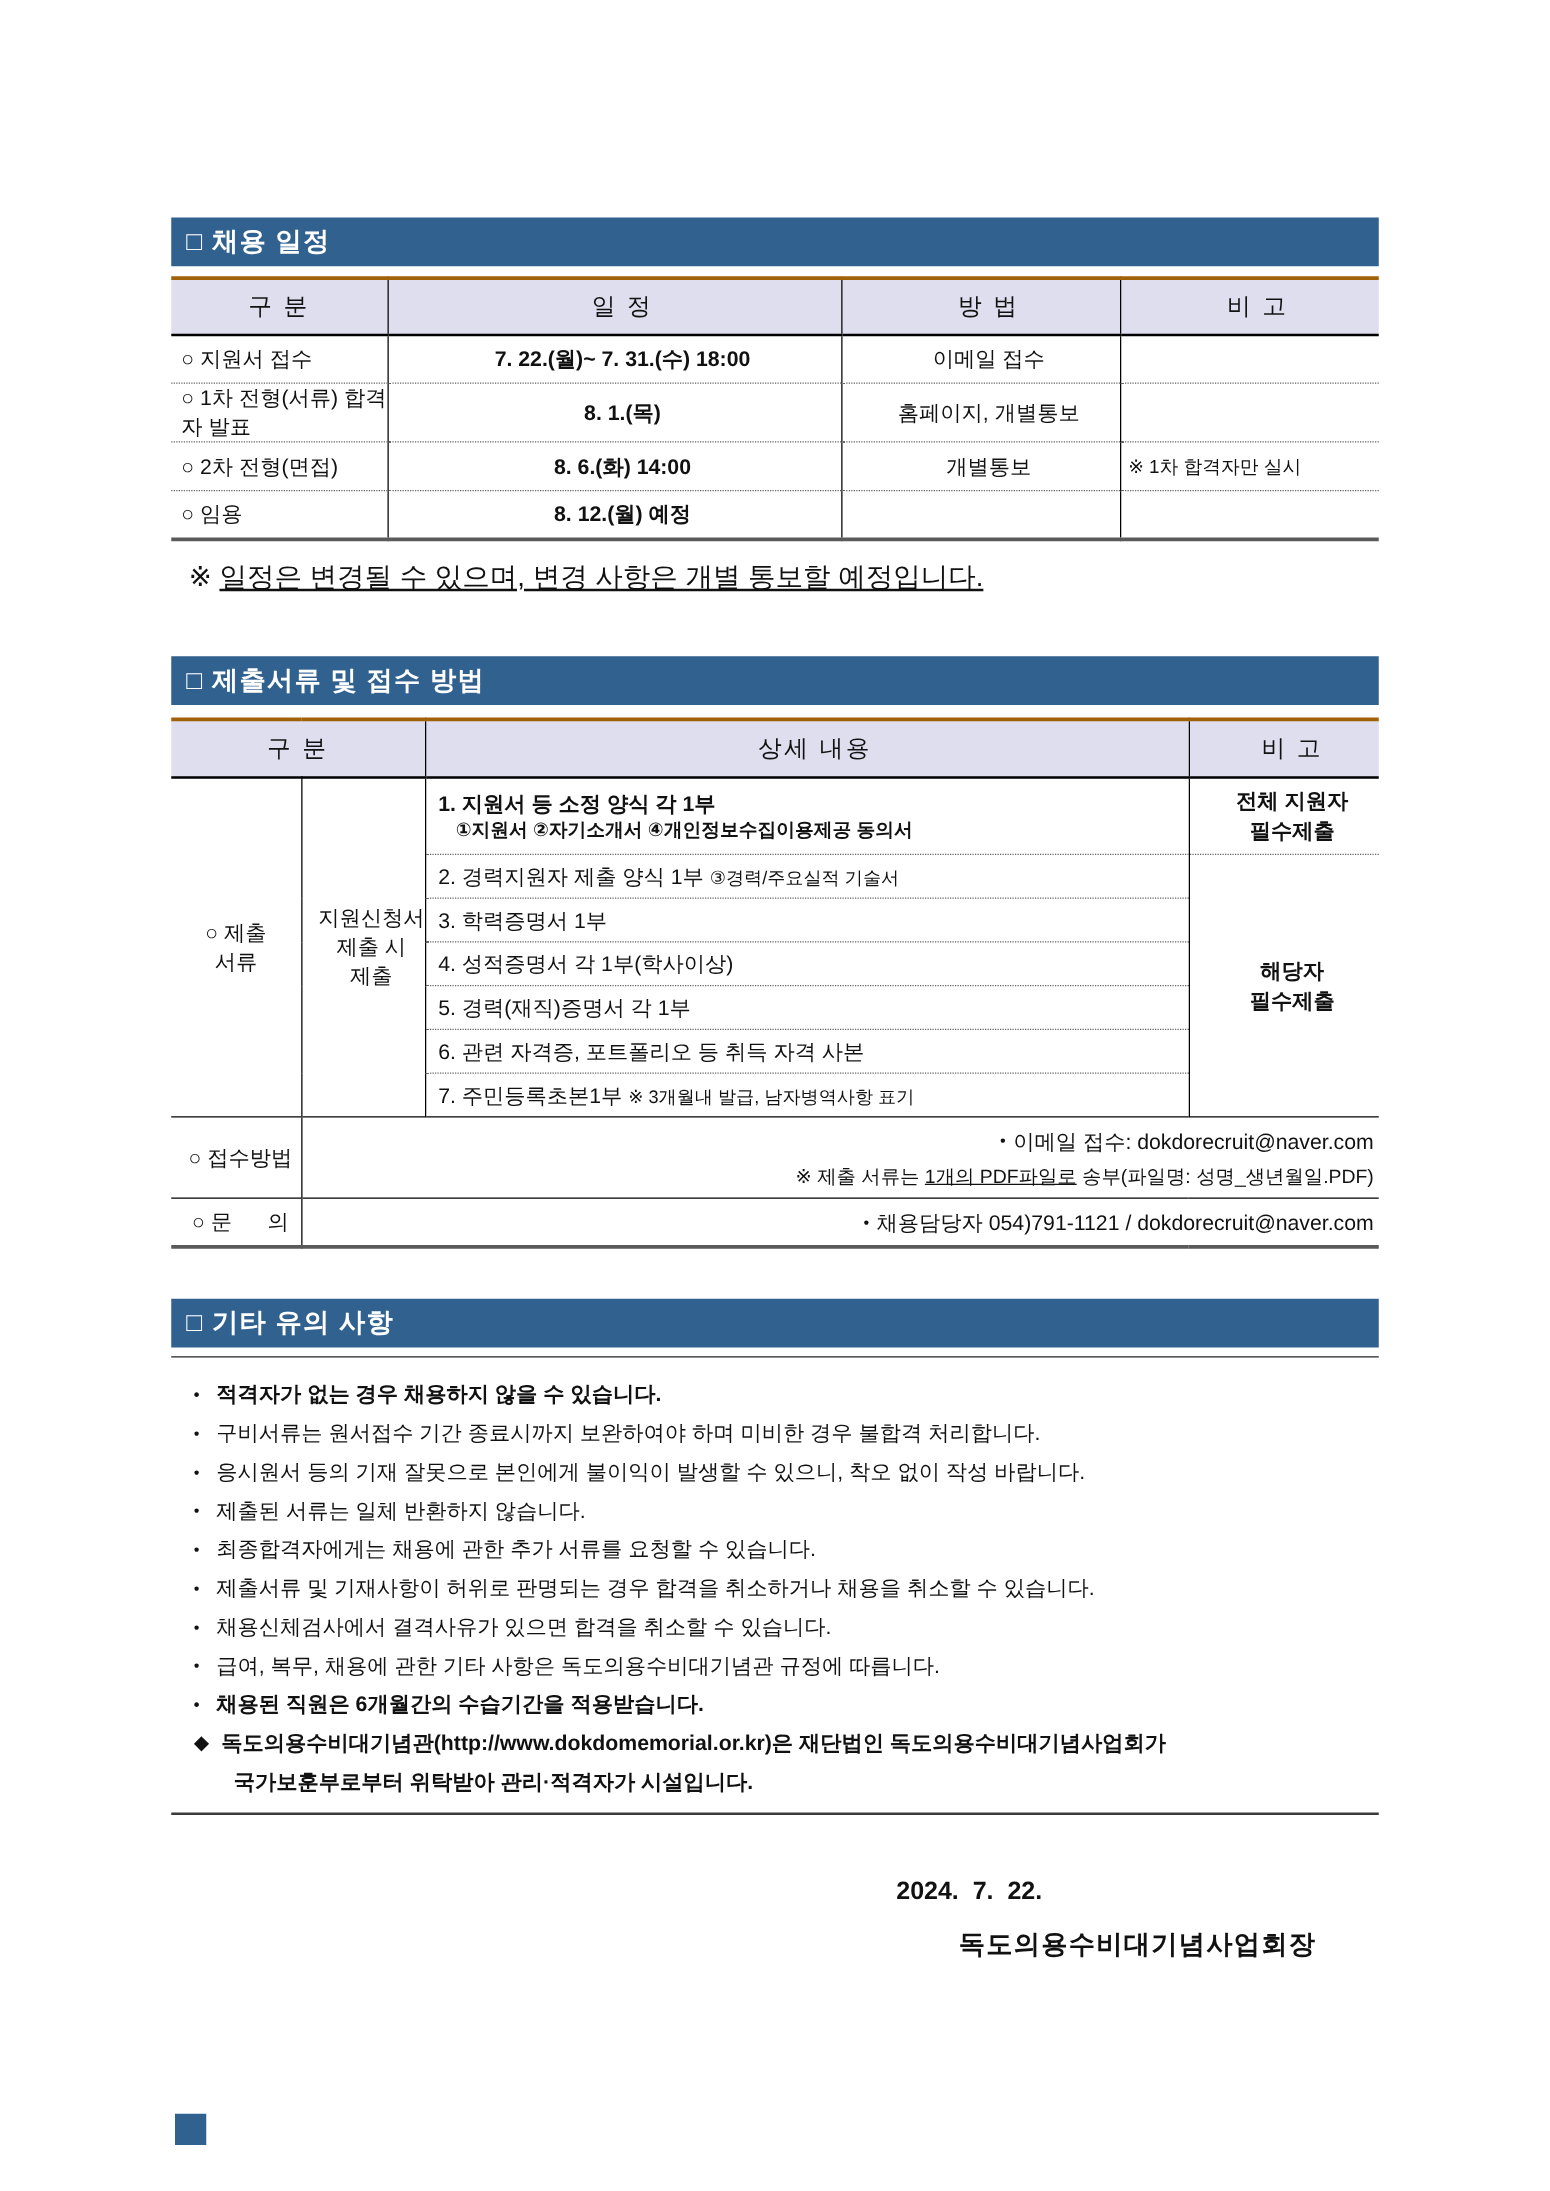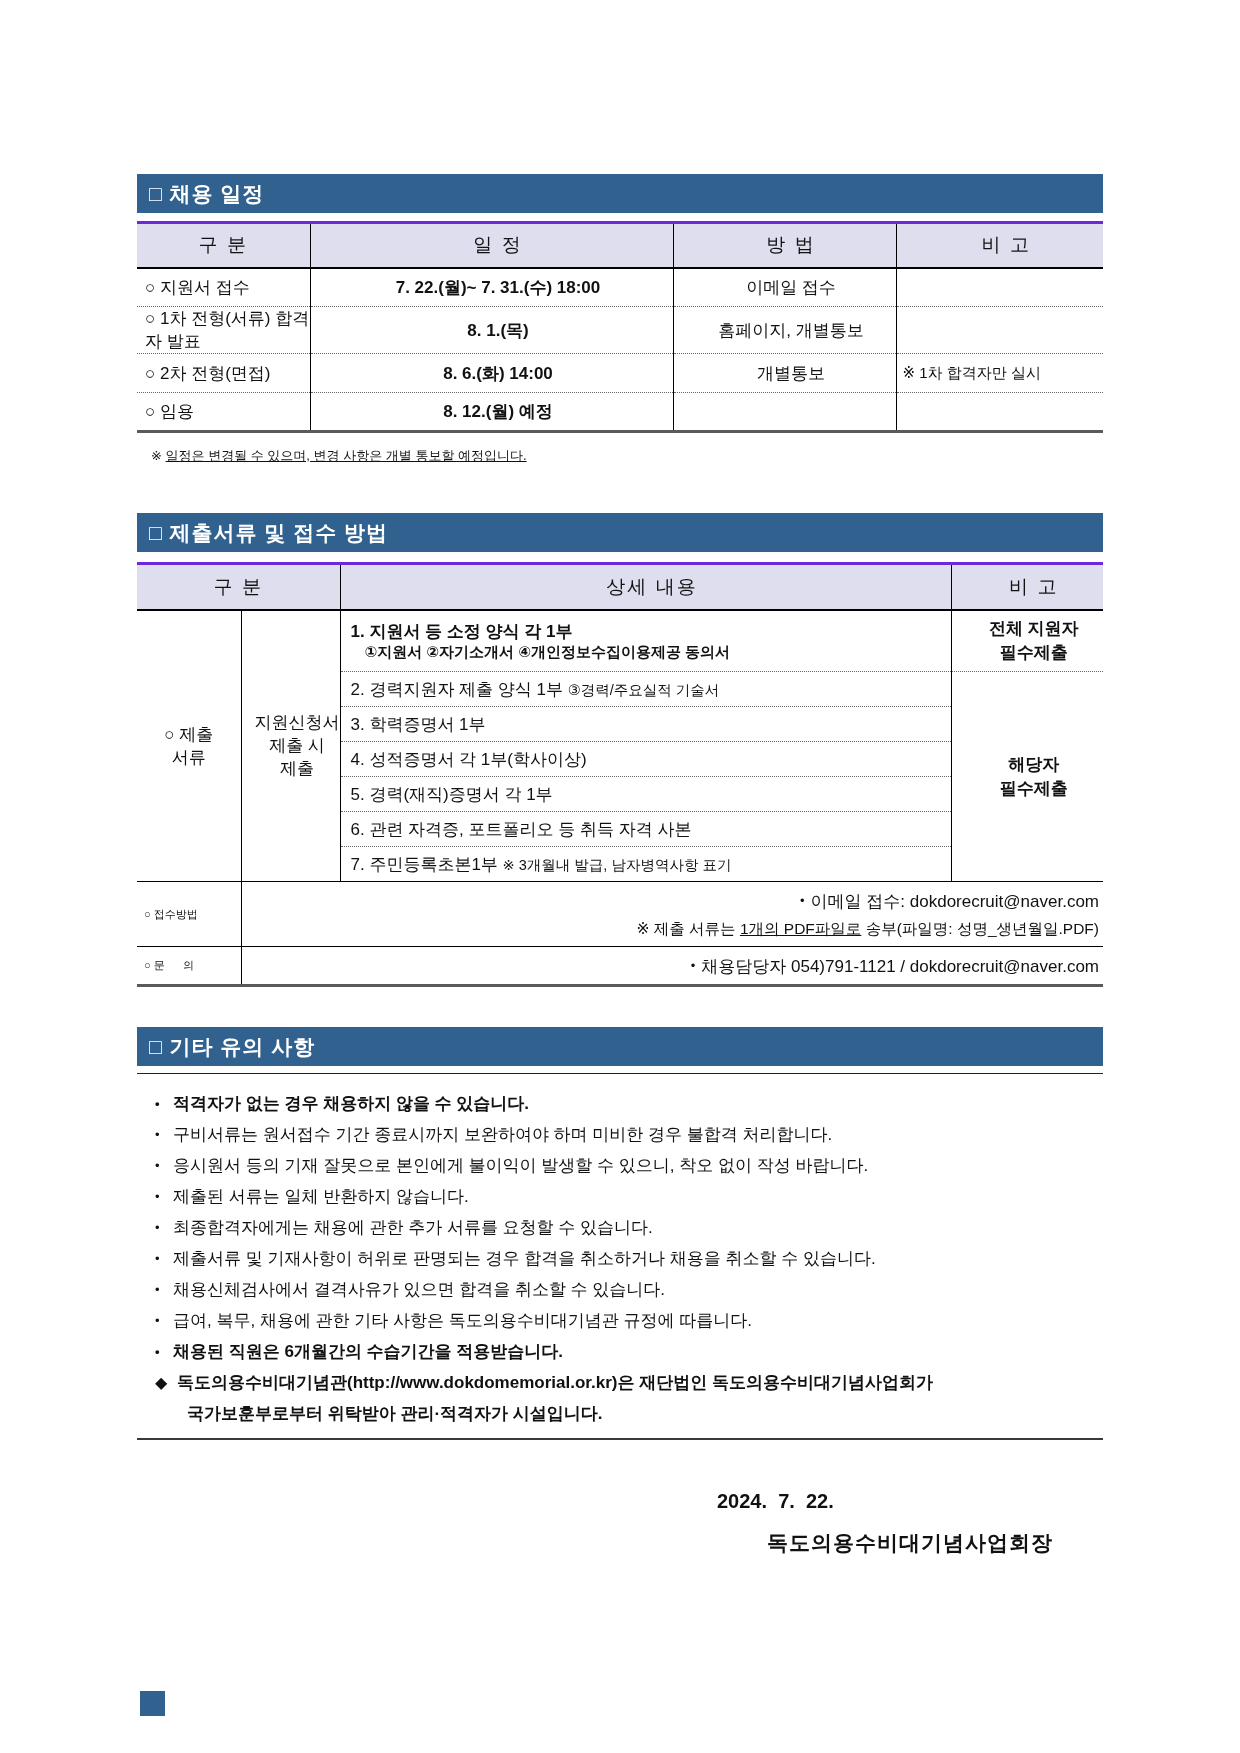--- a/index.html
+++ b/index.html
@@ -6,53 +6,53 @@
   body { background:#ffffff; font-family:"Liberation Sans","DejaVu Sans",sans-serif; color:#111; }
   .page { position:relative; width:1240px; height:1753px; background:#fff; overflow:hidden; }
   .content { position:absolute; left:137px; top:12px; width:966px; }
 
   
   .section-bar { background:#30618f; color:#fff; font-weight:bold; font-size:21px;
                  height:39px; line-height:39px; padding-left:12px; letter-spacing:1px; }
 
   
   table { border-collapse:collapse; width:100%; table-layout:fixed;
-          border-top:3px solid #6d28d9; border-bottom:3px solid #5a5a5a; }
+          border-top:3px solid #a16207; border-bottom:3px solid #5a5a5a; }
   th { background:#dedeef; font-weight:normal; font-size:19px; letter-spacing:2px;
        border-bottom:2px solid #000; text-align:center; }
   td { font-size:17px; vertical-align:middle; }
   .bL { border-left:1px solid #000;padding-left:13px; }
   .dot { border-top:1px dotted #666; }
   .solid { border-top:1.5px solid #000; }
   .cL { text-align:left; padding-left:8px; }
   .cC { text-align:center; }
   .pre { white-space:pre; }
   .preline { white-space:pre-line; }
   .bold { font-weight:bold; }
 
   
   .t1 { margin-top:8px; }
   .t1 th { height:45px; }
   .t1 td { height:39px; }
   .t1 .date { font-weight:600; }
   .t1 .note-cell { font-size:15px; padding-left:6px; text-align:left; }
 
   
-  .sched-note { margin-top:14px; font-size:13px; padding-left:14px; }
+  .sched-note { margin-top:14px; font-size:22px; padding-left:14px; }
   .sched-note .u { text-decoration:underline; }
 
   
   .t2 { margin-top:10px; }
   .t2 th { height:46px; }
   .t2 .itemcell { text-align:left; padding:4px 4px 4px 10px; height:35px; }
   .t2 .item-main { font-size:17px; }
   .t2 .item-sub { font-size:14.5px; }
   .t2 .item1-sub { font-size:15px; font-weight:bold; padding-left:14px; }
   .t2 .remark { font-weight:bold; text-align:center; font-size:17px; line-height:24px; }
-  .t2 .labelcell { text-align:left; padding-left:7px; font-size:11px; }
+  .t2 .labelcell { text-align:center; padding-left:7px; font-size:17px; }
   .t2 .methodcell { text-align:right; padding:8px 4px 6px 10px; }
   .t2 .m-line1 { font-size:17px; }
   .t2 .m-line2 { font-size:15.5px; padding-left:16px; margin-top:6px; }
   .t2 .m-line2 .u { text-decoration:underline; }
   .t2 .bullet-dot { font-size:13px; margin-right:6px; vertical-align:2px; }
 
   
   .rule-thin { border-top:1.5px solid #222; margin-top:7px; }
   .rule-thick { border-top:2px solid #3a3a3a; margin-top:9px; }
   .bullets { margin-top:14px; padding-left:18px; }

